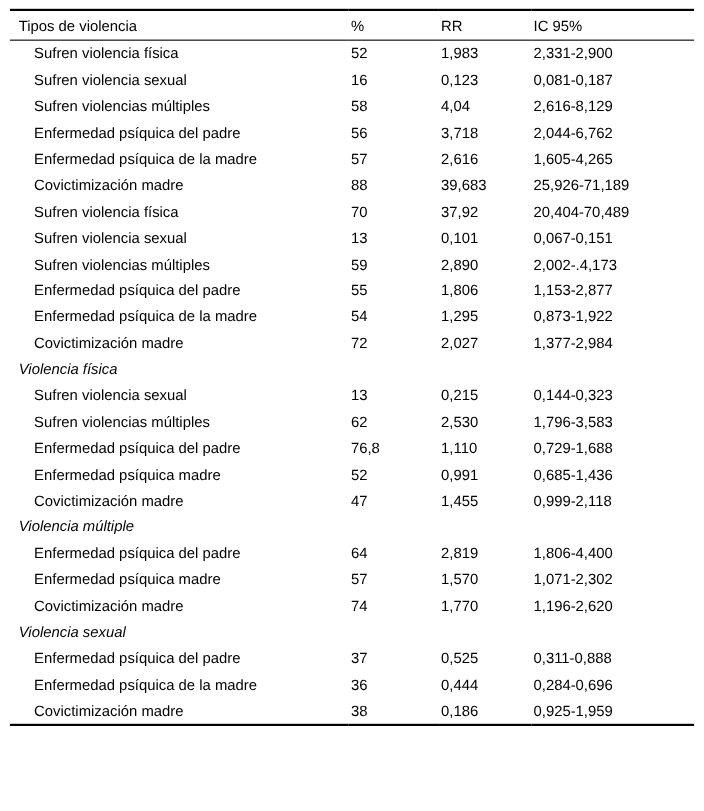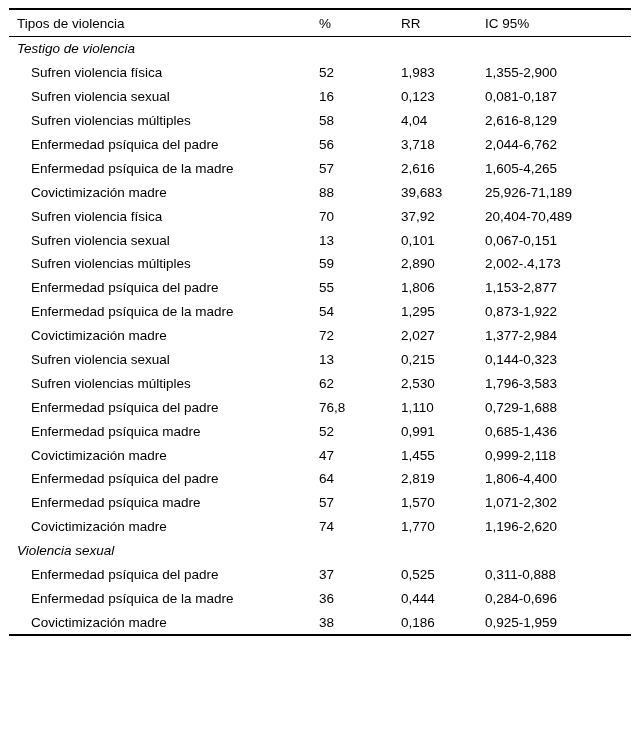--- a/index.html
+++ b/index.html
@@ -76,27 +76,24 @@
     <thead>
       <tr>
         <th class="h-label">Tipos de violencia</th>
         <th class="h-num">%</th>
         <th class="h-num">RR</th>
         <th class="h-num">IC 95%</th>
       </tr>
     </thead>
     <tbody id="table-body">
         <tr>
-          <td colspan="4" class="section-title">Testigo de violencia</td>
-        </tr>
-        <tr>
           <td class="label-cell">Sufren violencia física</td>
           <td class="num-cell">52</td>
           <td class="num-cell">1,983</td>
-          <td class="num-cell">1,355-2,900</td>
+          <td class="num-cell">2,331-2,900</td>
         </tr>
         <tr>
           <td class="label-cell">Sufren violencia sexual</td>
           <td class="num-cell">16</td>
           <td class="num-cell">0,123</td>
           <td class="num-cell">0,081-0,187</td>
         </tr>
         <tr>
           <td class="label-cell">Sufren violencias múltiples</td>
           <td class="num-cell">58</td>
@@ -151,20 +148,23 @@
           <td class="num-cell">1,295</td>
           <td class="num-cell">0,873-1,922</td>
         </tr>
         <tr>
           <td class="label-cell">Covictimización madre</td>
           <td class="num-cell">72</td>
           <td class="num-cell">2,027</td>
           <td class="num-cell">1,377-2,984</td>
         </tr>
         <tr>
+          <td colspan="4" class="section-title">Violencia física</td>
+        </tr>
+        <tr>
           <td class="label-cell">Sufren violencia sexual</td>
           <td class="num-cell">13</td>
           <td class="num-cell">0,215</td>
           <td class="num-cell">0,144-0,323</td>
         </tr>
         <tr>
           <td class="label-cell">Sufren violencias múltiples</td>
           <td class="num-cell">62</td>
           <td class="num-cell">2,530</td>
           <td class="num-cell">1,796-3,583</td>
@@ -181,20 +181,23 @@
           <td class="num-cell">0,991</td>
           <td class="num-cell">0,685-1,436</td>
         </tr>
         <tr>
           <td class="label-cell">Covictimización madre</td>
           <td class="num-cell">47</td>
           <td class="num-cell">1,455</td>
           <td class="num-cell">0,999-2,118</td>
         </tr>
         <tr>
+          <td colspan="4" class="section-title">Violencia múltiple</td>
+        </tr>
+        <tr>
           <td class="label-cell">Enfermedad psíquica del padre</td>
           <td class="num-cell">64</td>
           <td class="num-cell">2,819</td>
           <td class="num-cell">1,806-4,400</td>
         </tr>
         <tr>
           <td class="label-cell">Enfermedad psíquica madre</td>
           <td class="num-cell">57</td>
           <td class="num-cell">1,570</td>
           <td class="num-cell">1,071-2,302</td>

